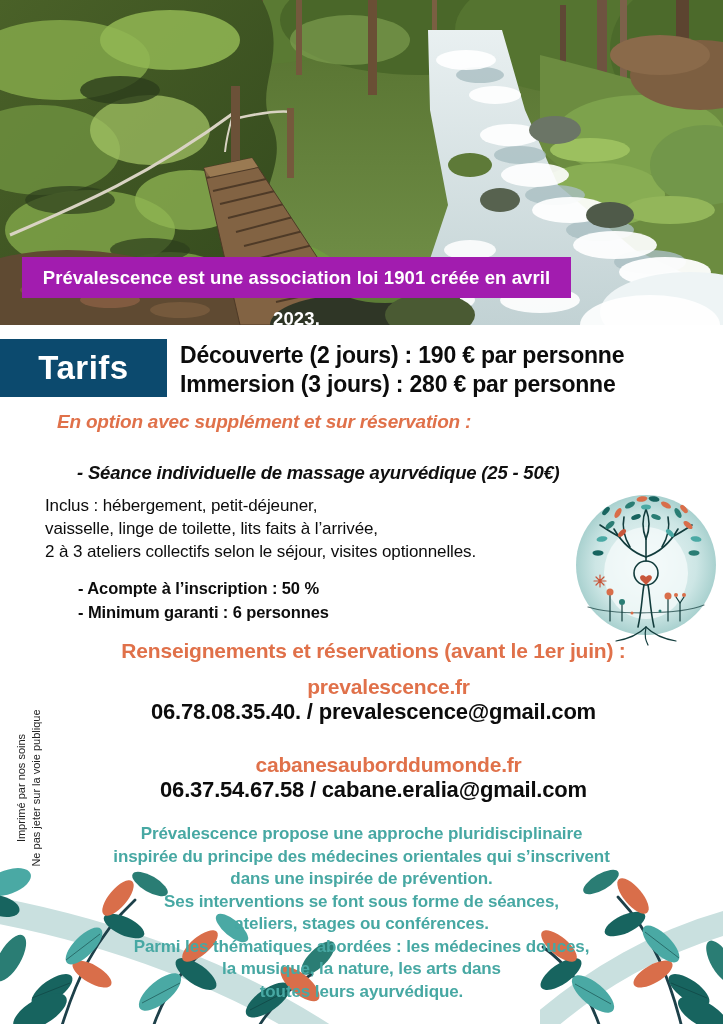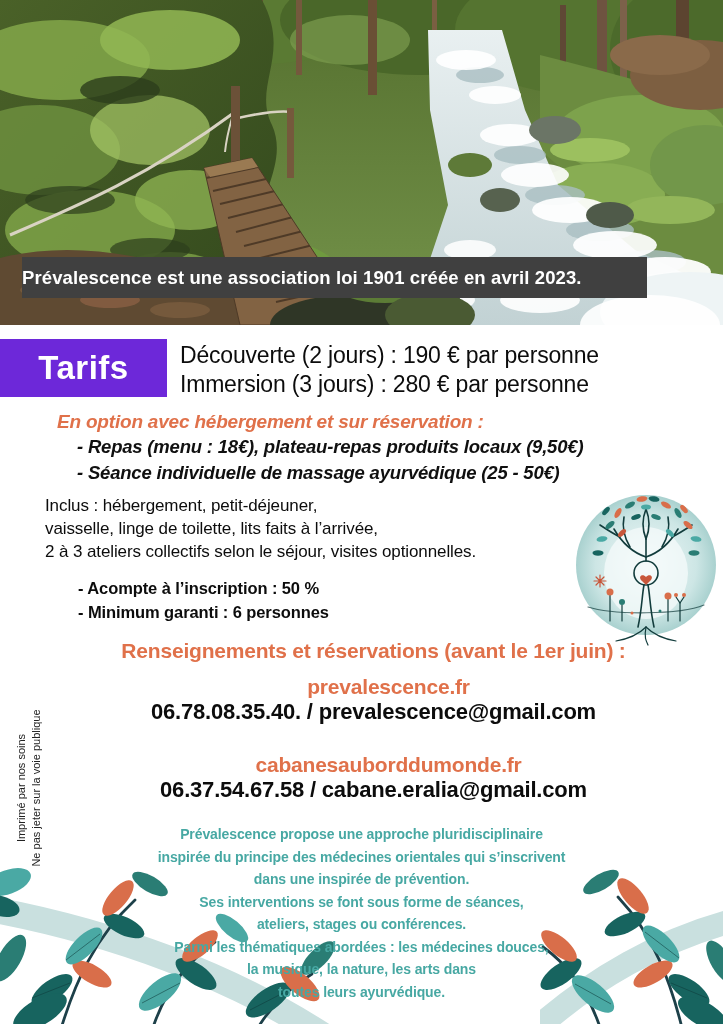--- a/index.html
+++ b/index.html
@@ -5,32 +5,32 @@
   html,body{margin:0;padding:0;background:#888;}
   .page{
     position:relative;width:723px;height:1024px;background:#ffffff;
     overflow:hidden;margin:0 auto;
     font-family:"Liberation Sans", sans-serif;
     -webkit-font-smoothing:antialiased;
   }
   .abs{position:absolute;}
   .photo{left:0;top:0;width:723px;height:325px;z-index:1;}
   .banner{
-    left:22px;top:257px;width:625px;height:41px;z-index:2;
-    background:#404040;color:#ffffff;font-weight:700;font-size:18.5px;line-height:41px;
-    letter-spacing:.1px;
+    left:22px;top:257px;width:549px;height:41px;z-index:2;
+    background:#a21caf;color:#ffffff;font-weight:700;font-size:18.5px;line-height:41px;
+    text-align:center;letter-spacing:.1px;
   }
   .tarifs-box{
-    left:0;top:339px;width:167px;height:58px;background:#6d28d9;z-index:3;
+    left:0;top:339px;width:167px;height:58px;background:#0c4a6e;z-index:3;
     display:flex;align-items:center;justify-content:center;
     color:#ffffff;font-weight:800;font-size:33px;letter-spacing:.5px;
   }
   .prices{
     left:180px;top:341px;z-index:3;color:#0c0c0c;
-    font-weight:400;font-size:23px;line-height:28.5px;letter-spacing:-.2px;white-space:nowrap;
+    font-weight:700;font-size:23px;line-height:28.5px;letter-spacing:-.2px;white-space:nowrap;
   }
   .opt-heading{
     left:57px;top:411px;z-index:3;color:#E0714A;font-weight:800;font-style:italic;
     font-size:19px;white-space:nowrap;letter-spacing:-.2px;
   }
   .opt-item{z-index:3;color:#101010;font-weight:800;font-style:italic;font-size:18.5px;
     white-space:nowrap;left:77px;letter-spacing:-.2px;}
   .opt-item.i0{top:436px;} .opt-item.i1{top:462px;}
   .included{
     left:45px;top:494px;z-index:3;color:#0c0c0c;font-weight:400;font-size:17px;
@@ -41,21 +41,21 @@
     line-height:23.5px;white-space:nowrap;letter-spacing:-.1px;
   }
   .center-line{left:12px;width:723px;text-align:center;white-space:nowrap;z-index:4;}
   .contact-heading{top:639px;color:#E0714A;font-weight:800;font-size:21px;letter-spacing:-.2px;}
   .site{color:#E0714A;font-weight:800;font-size:21px;letter-spacing:-.2px;padding-left:15px;}
   .site.s1{top:675px;} .site.s2{top:753px;}
   .phoneline{color:#0c0c0c;font-weight:800;font-size:22px;letter-spacing:-.2px;}
   .phoneline.p1{top:699px;} .phoneline.p2{top:777px;}
   .about{
     left:0;top:823px;width:723px;z-index:4;text-align:center;color:#47A8A3;
-    font-weight:800;font-size:14px;line-height:22.5px;letter-spacing:-.1px;
+    font-weight:800;font-size:17px;line-height:22.5px;letter-spacing:-.1px;
   }
   .print-note{
     left:14px;top:893px;width:210px;z-index:5;
     transform:rotate(-90deg);transform-origin:0 0;
     font-size:11px;line-height:15px;color:#222222;text-align:center;white-space:nowrap;
   }
   .logo{left:572px;top:481px;width:148px;height:166px;z-index:3;}
   .plants-left{left:0;top:862px;width:335px;height:162px;z-index:2;}
   .plants-right{left:540px;top:862px;width:183px;height:162px;z-index:2;}
 </style>
@@ -187,22 +187,21 @@
   </svg>
 
   <div class="abs banner">Prévalescence est une association loi 1901 créée en avril 2023.</div>
 
   <div class="abs tarifs-box">Tarifs</div>
   <div class="abs prices">
     <div>Découverte (2 jours) : 190 € par personne</div>
     <div>Immersion (3 jours) : 280 € par personne</div>
   </div>
 
-  <div class="abs opt-heading">En option avec hébergement et sur réservation :</div>
-  <div class="abs opt-item i0">- Repas (menu : 18€), plateau-repas produits locaux (9,50€)</div>
+  <div class="abs opt-heading">En option avec supplément et sur réservation :</div>
   <div class="abs opt-item i1">- Séance individuelle de massage ayurvédique (25 - 50€)</div>
 
   <div class="abs included">
     <div>Inclus : hébergement, petit-déjeuner,</div>
     <div>vaisselle, linge de toilette, lits faits à l’arrivée,</div>
     <div>2 à 3 ateliers collectifs selon le séjour, visites optionnelles.</div>
   </div>
 
   <div class="abs conditions">
     <div>- Acompte à l’inscription : 50 %</div>

